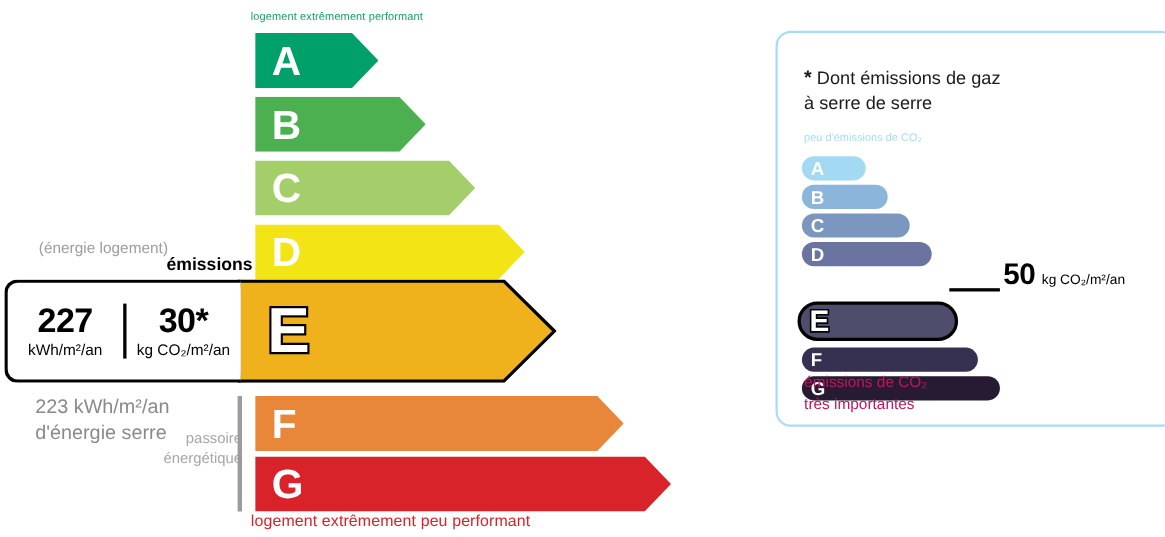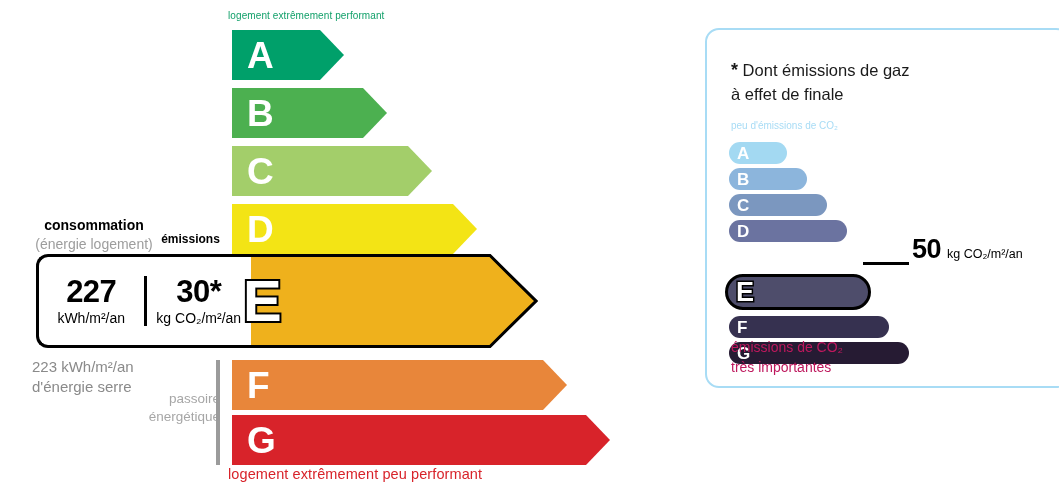--- a/index.html
+++ b/index.html
@@ -55,21 +55,21 @@
     display: flex; align-items: center;
     font-size: 37px;
     font-weight: bold;
     color: #ffffff;
     line-height: 1;
   }
 
   
   #row-e-wrap {
     position: absolute;
-    left: 36px; top: 254px;
+    left: 4px; top: 254px;
     width: 490px; height: 94px;
   }
   #consumption-box {
     position: absolute;
     left: 0; top: 0;
     width: 215px; height: 94px;
     background: #ffffff;
     border: 3px solid #000000;
     border-radius: 12px 0 0 12px;
     border-right: none;
@@ -134,30 +134,30 @@
   }
   .hdr-conso .sub {
     font-weight: normal;
     color: #9d9d9d;
   }
   .hdr-emis {
     position: absolute;
     left: 148px; top: 232px;
     width: 85px;
     text-align: center;
-    font-size: 12px;
+    font-size: 16px;
     font-weight: bold;
     color: #000;
   }
 
   
   .note-final {
     position: absolute;
     left: 32px; top: 357px;
-    font-size: 15px;
+    font-size: 18px;
     color: #8a8a8a;
     line-height: 1.35;
     white-space: nowrap;
   }
   .note-passoire {
     position: absolute;
     left: 110px; top: 390px;
     width: 110px;
     text-align: right;
     font-size: 13.5px;
@@ -320,21 +320,20 @@
         <div class="cons-unit">kg CO₂/m²/an</div>
       </div>
     </div>
   </div>
 
   <div id="e-letter">
     <span>E</span>
   </div>
 
   <div class="hdr-conso">
-    <div>consommation</div>
     <div class="sub">(énergie logement)</div>
   </div>
   <div class="hdr-emis">émissions</div>
 
   <div class="note-final">
     <div>223 kWh/m²/an</div>
     <div>d'énergie serre</div>
   </div>
 
   <div class="note-passoire">
@@ -359,21 +358,21 @@
 
   <div class="caption-bottom">logement extrêmement peu performant</div>
 </div>
 
 <div id="co2-panel" style="border-color: rgb(168, 220, 245);">
 
   <div id="co2-title">
     <span class="star">*</span>
     <span>Dont émissions de gaz</span>
     <br>
-    <span>à effet de finale</span>
+    <span>à serre de serre</span>
   </div>
 
   <div id="co2-sub-top" style="color: rgb(168, 220, 245);">peu d'émissions de CO₂</div>
 
   <div class="co2bar" style="top:112px; width:58px;  background:#a3d9f2">
     <span class="cl">A</span>
   </div>
   <div class="co2bar" style="top:138px; width:78px;  background:#8cb5dc">
     <span class="cl">B</span>
   </div>

